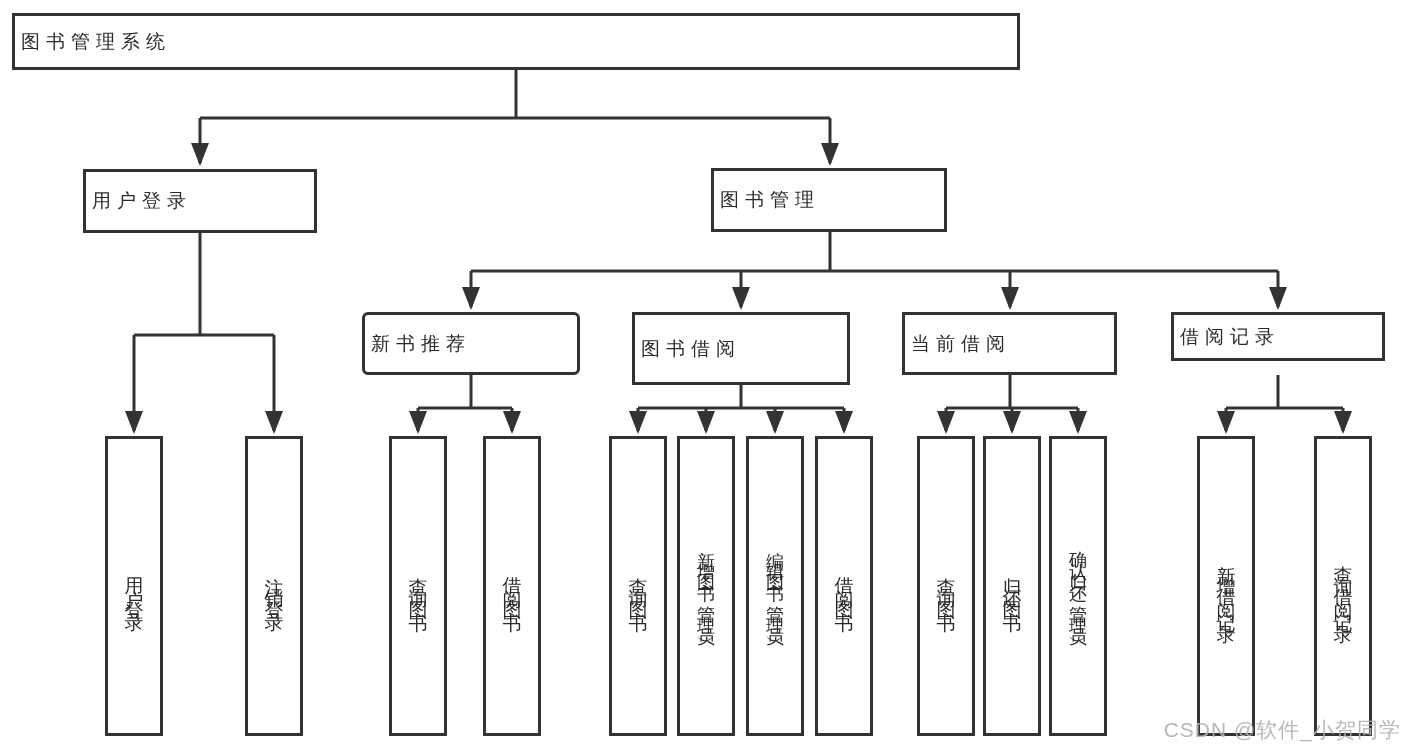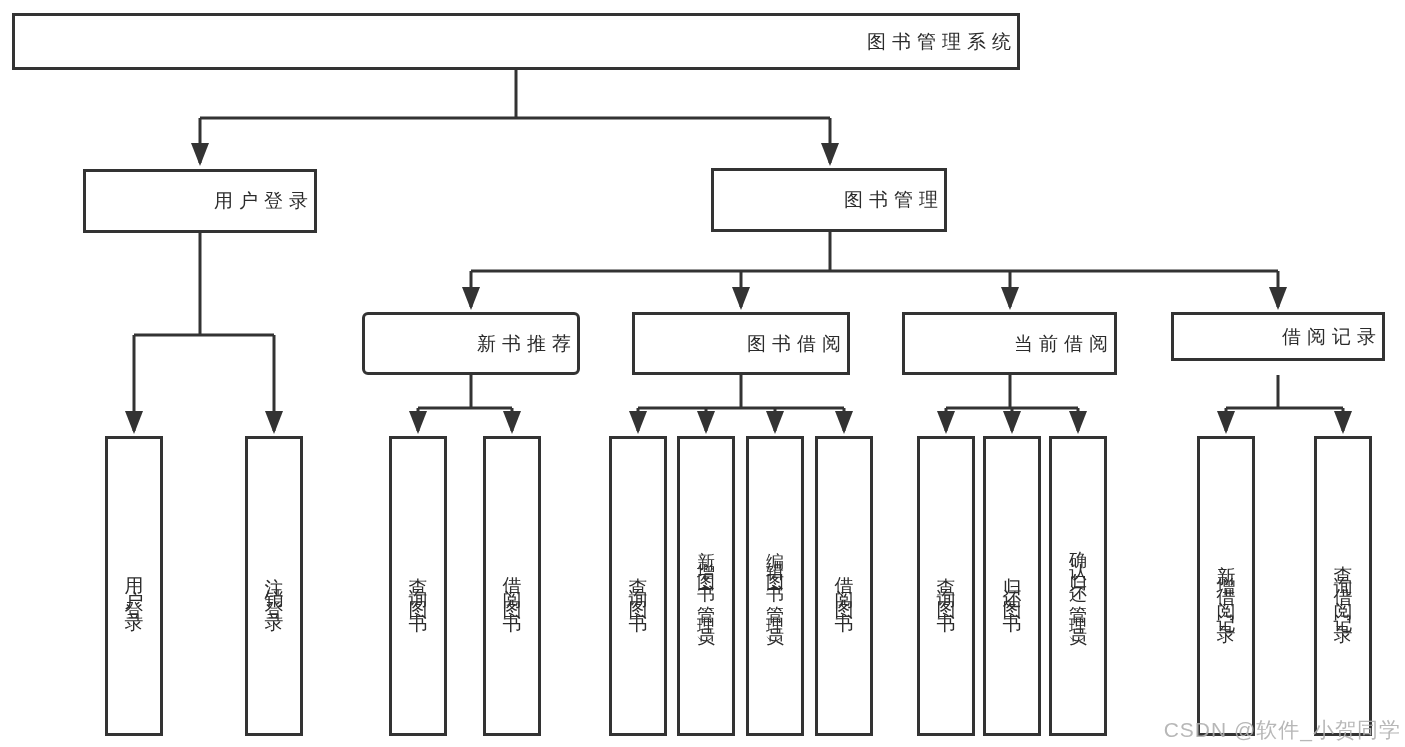--- a/index.html
+++ b/index.html
@@ -21,21 +21,21 @@
     width: 1405px;
     height: 747px;
   }
   .node {
     position: absolute;
     box-sizing: border-box;
     background: #ffffff;
     border: 3px solid #333333;
     display: flex;
     align-items: center;
-    justify-content: flex-end;
+    justify-content: flex-start;
     color: #2b2b2b;
   }
   .node .lbl {
     font-size: 19px;
     letter-spacing: 6px;
     text-indent: 6px; 
     white-space: nowrap;
     color: #2b2b2b;
   }
   .leaf {
@@ -128,24 +128,24 @@
   <div class="node" style="left:83px; top:169px; width:234px; height:64px;">
     <span class="lbl">用户登录</span>
   </div>
   <div class="node" style="left:711px; top:168px; width:236px; height:64px;font-family:Liberation Serif, serif;">
     <span class="lbl">图书管理</span>
   </div>
 
   <div class="node" style="left:362px; top:312px; width:218px; height:63px;border-radius:6px;">
     <span class="lbl">新书推荐</span>
   </div>
-  <div class="node" style="left:632px; top:312px; width:218px; height:63px;">
+  <div class="node" style="left:632px; top:312px; width:218px; height:73px;">
     <span class="lbl">图书借阅</span>
   </div>
-  <div class="node" style="left:902px; top:312px; width:215px; height:63px;padding-left:20px;">
+  <div class="node" style="left:902px; top:312px; width:215px; height:63px;">
     <span class="lbl">当前借阅</span>
   </div>
   <div class="node" style="left:1171px; top:312px; width:214px; height:49px;">
     <span class="lbl">借阅记录</span>
   </div>
 
   <div class="leaf" style="left:105px; top:436px; width:58px; height:300px;">
     <span class="vlbl">用户登录</span>
   </div>
   <div class="leaf" style="left:245px; top:436px; width:58px; height:300px;">

